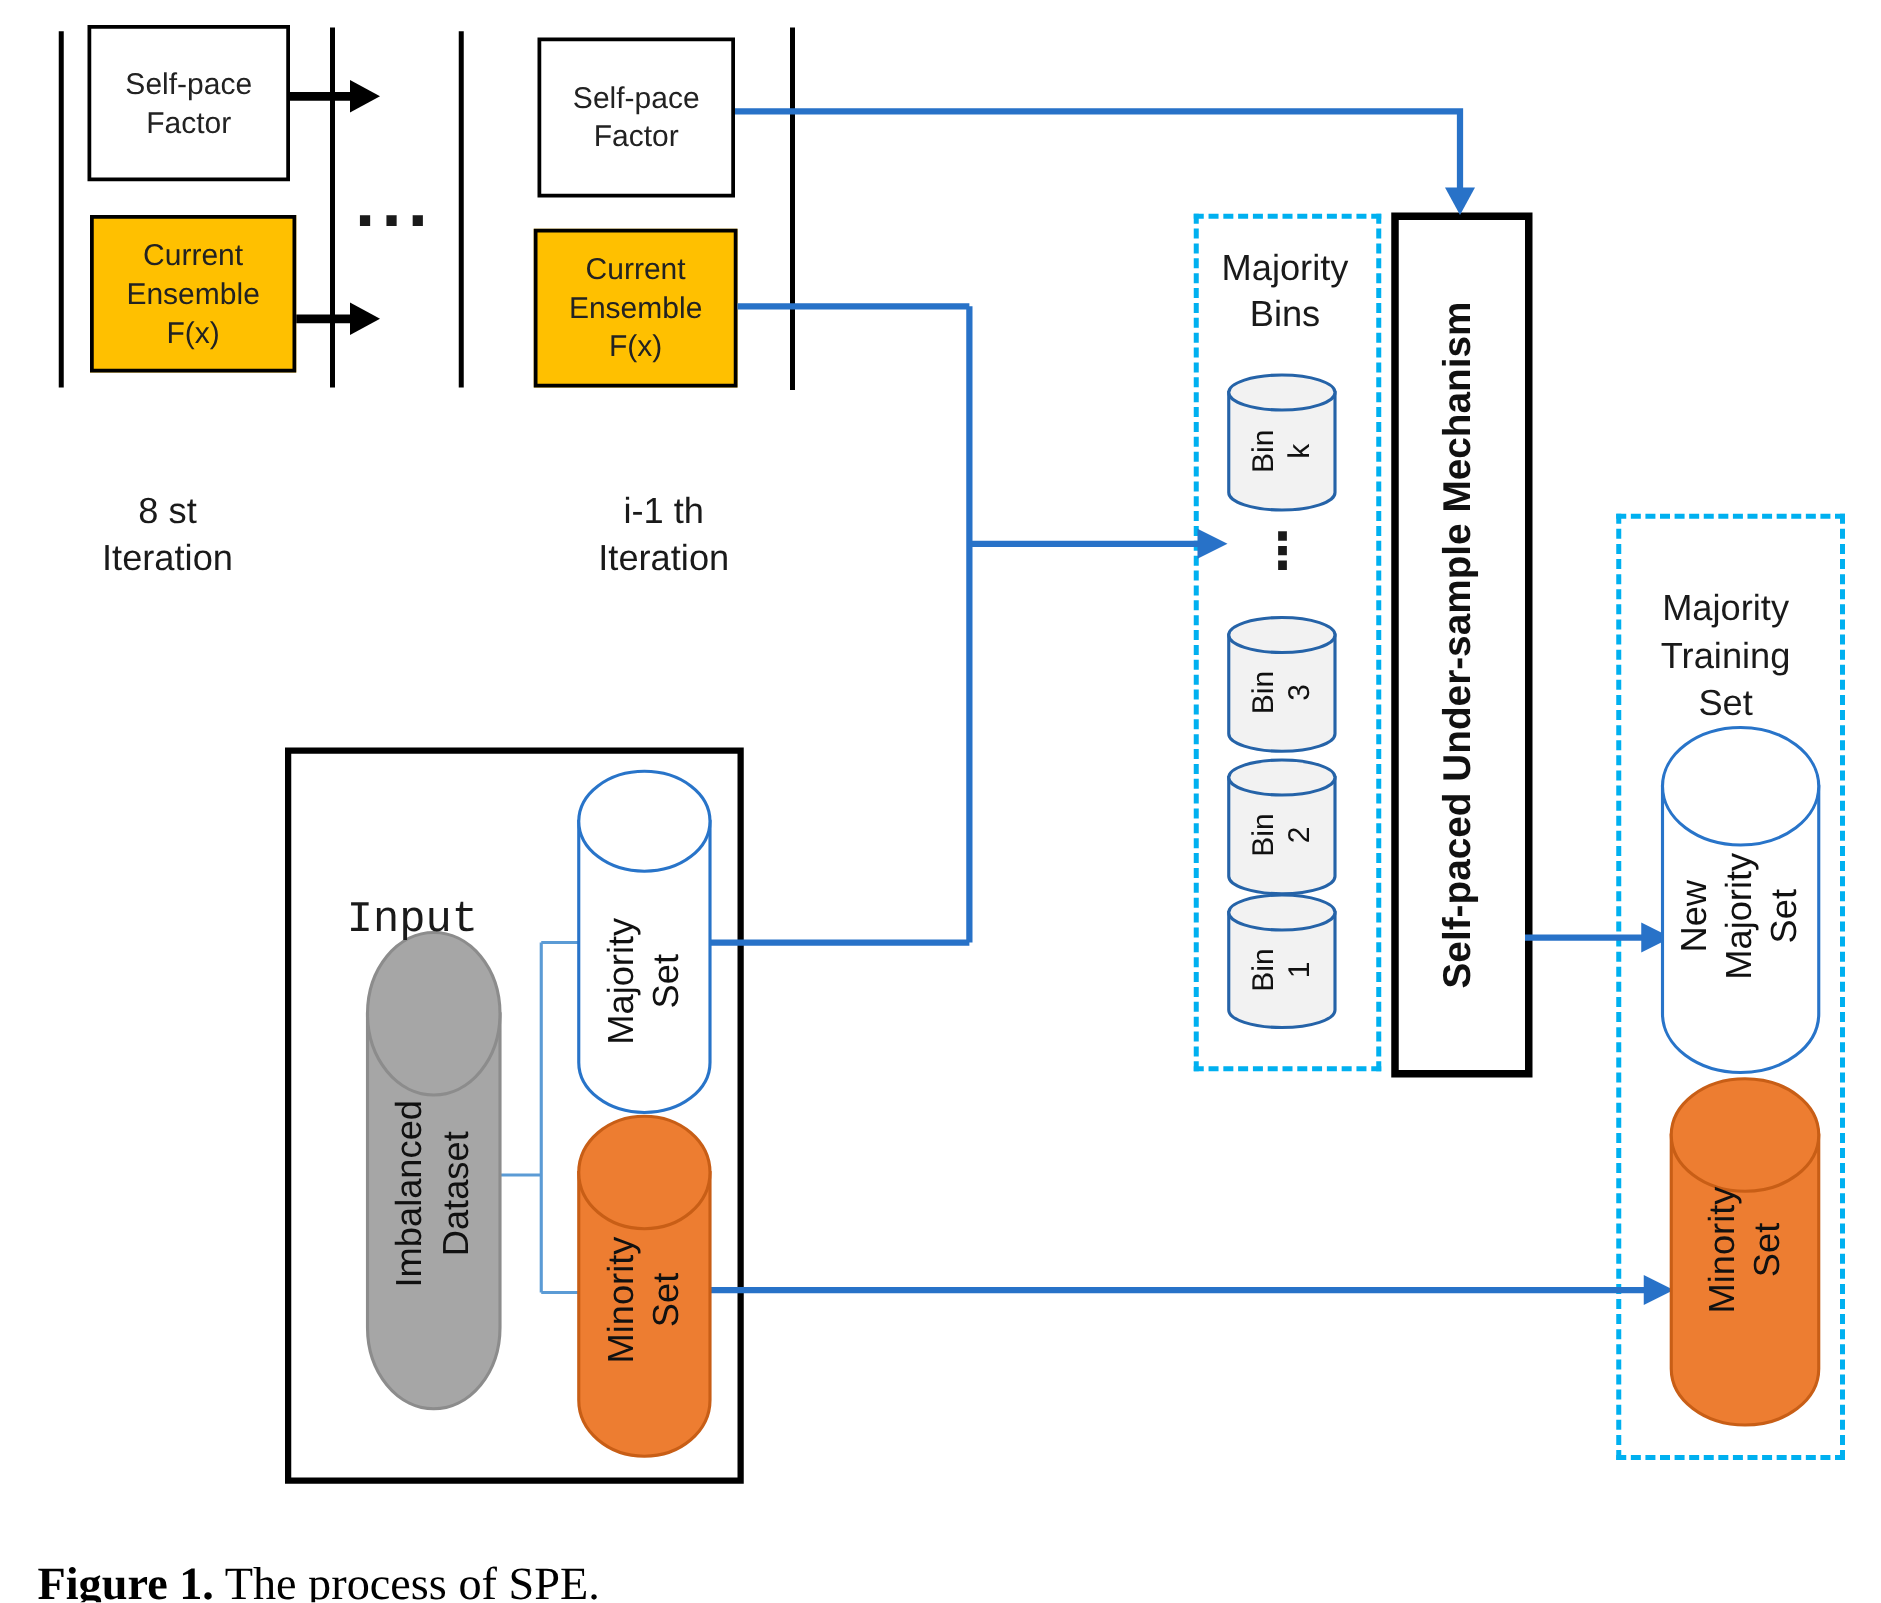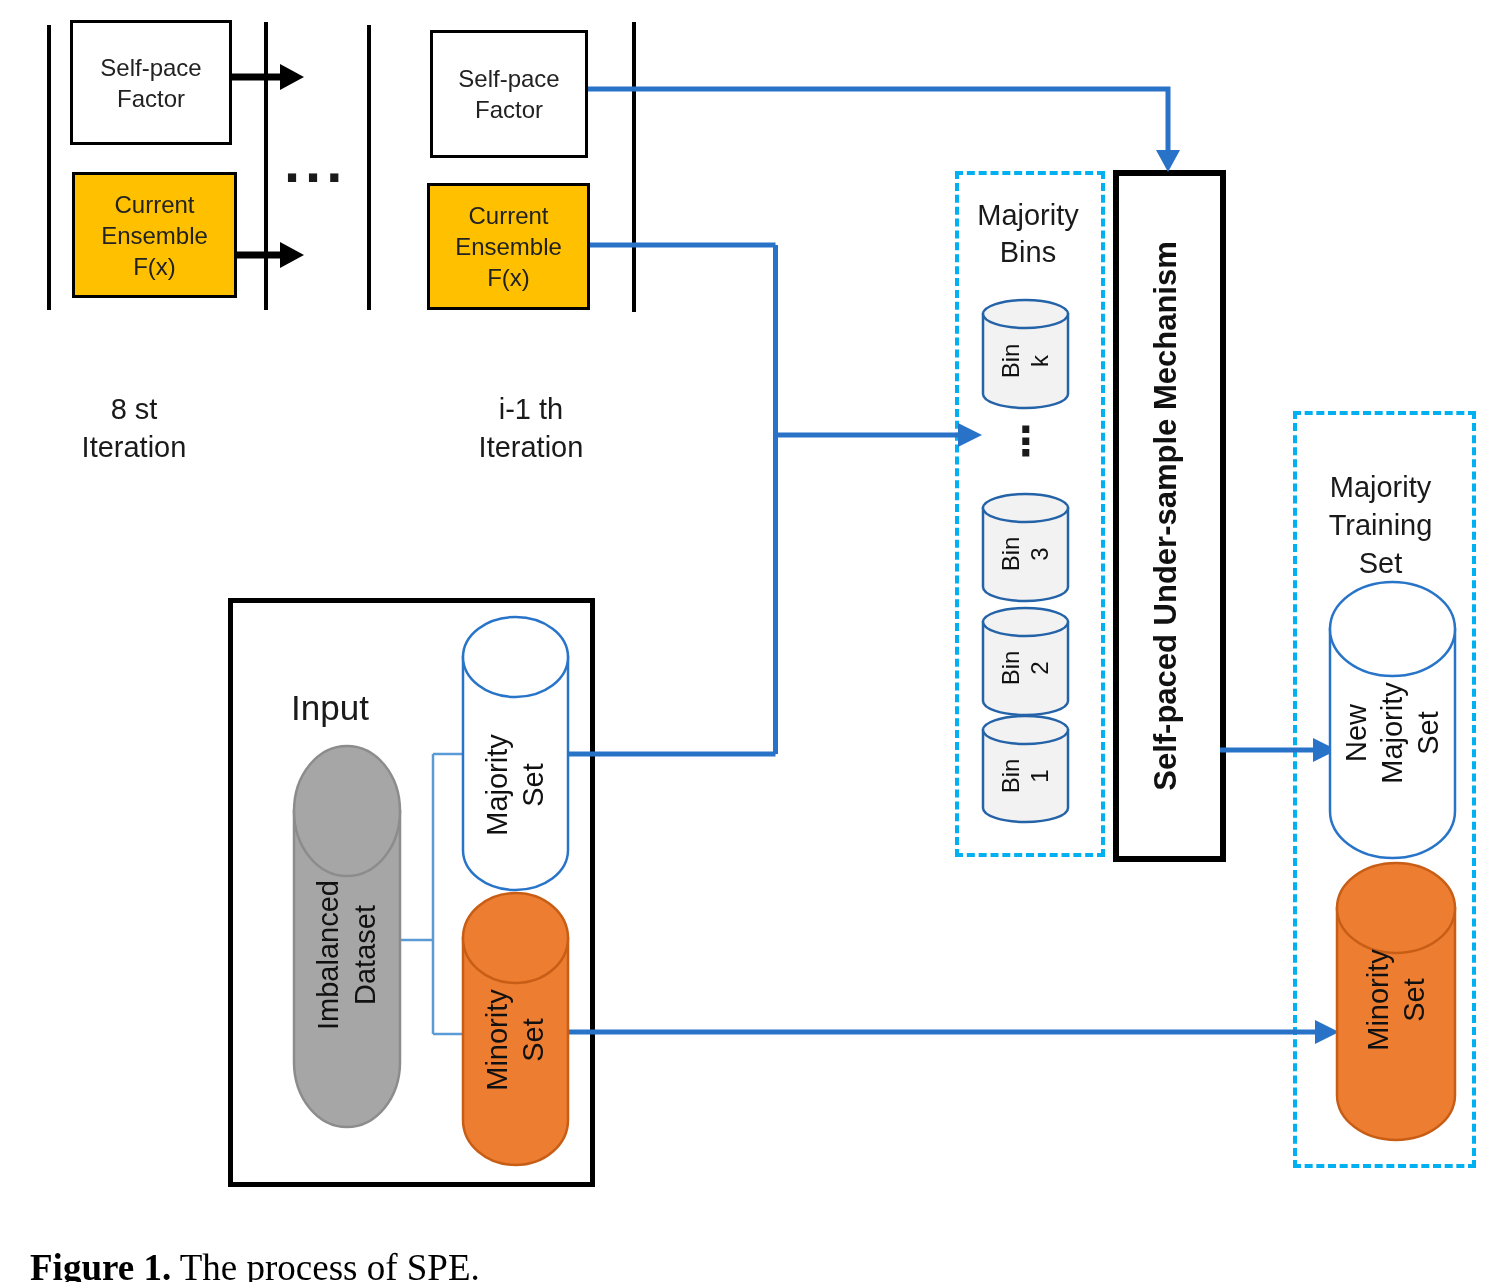--- a/index.html
+++ b/index.html
@@ -163,21 +163,21 @@
 Training
 Set</div>
 
   <div class="vtext" style="left:1392px; top:733px; font-size:29px; line-height:36px;">New
 Majority
 Set</div>
 
   <div class="vtext" style="left:1396px; top:1000px; font-size:29px; line-height:36px;">Minority
 Set</div>
 
-  <div class="label" style="left:260px; top:688px; width:140px; font-size:35px;">Input</div>
+  <div class="label" style="left:260px; top:716px; width:140px; font-size:35px;font-family:Liberation Mono, monospace;">Input</div>
 
   <div class="vtext" style="left:347px; top:955px; font-size:29px; line-height:37px;">Imbalanced
 Dataset</div>
 
   <div class="vtext" style="left:515px; top:785px; font-size:29px; line-height:36px;">Majority
 Set</div>
 
   <div class="vtext" style="left:515px; top:1040px; font-size:29px; line-height:36px;">Minority
 Set</div>
 

